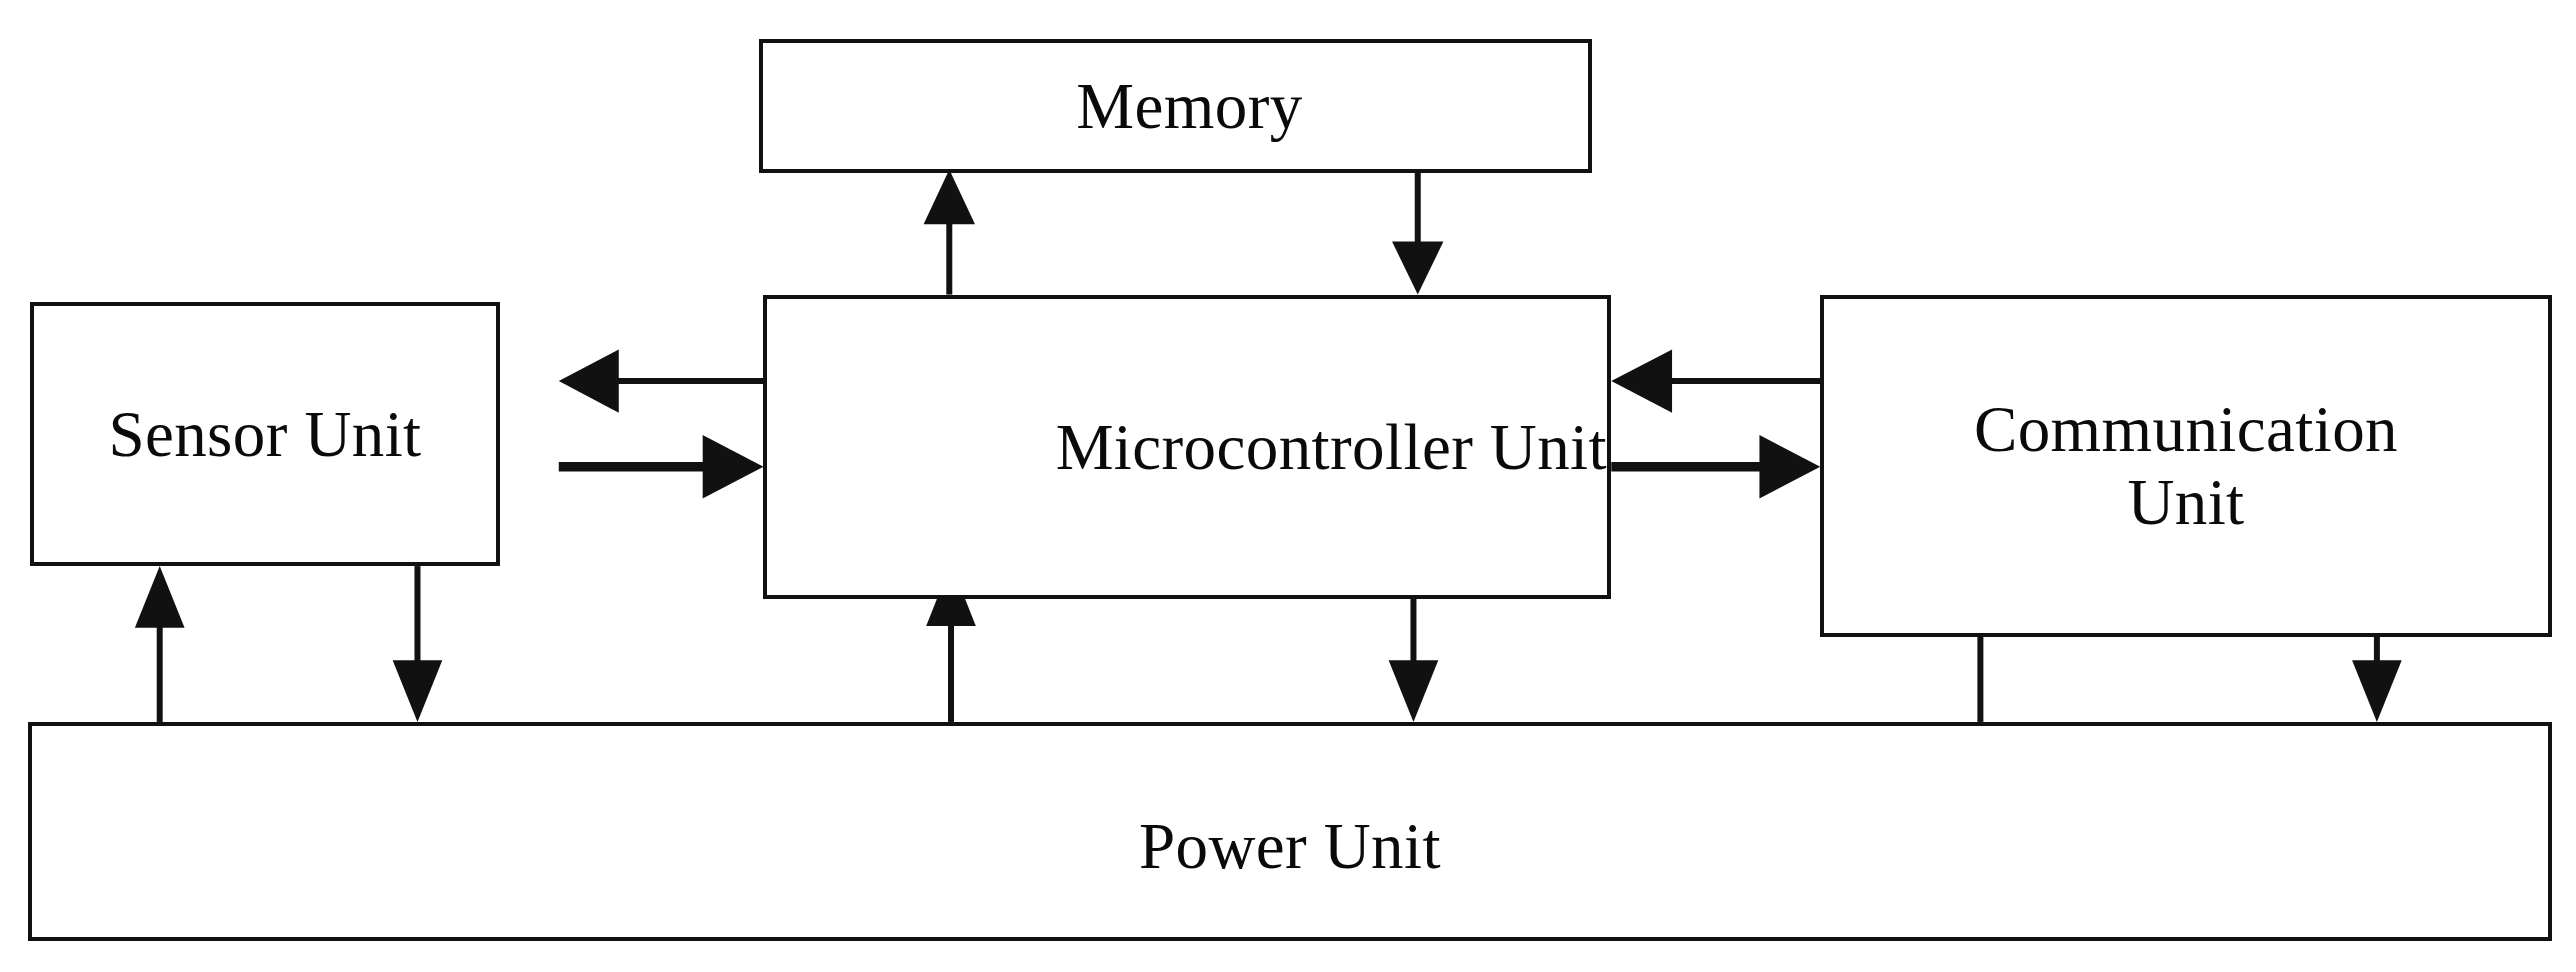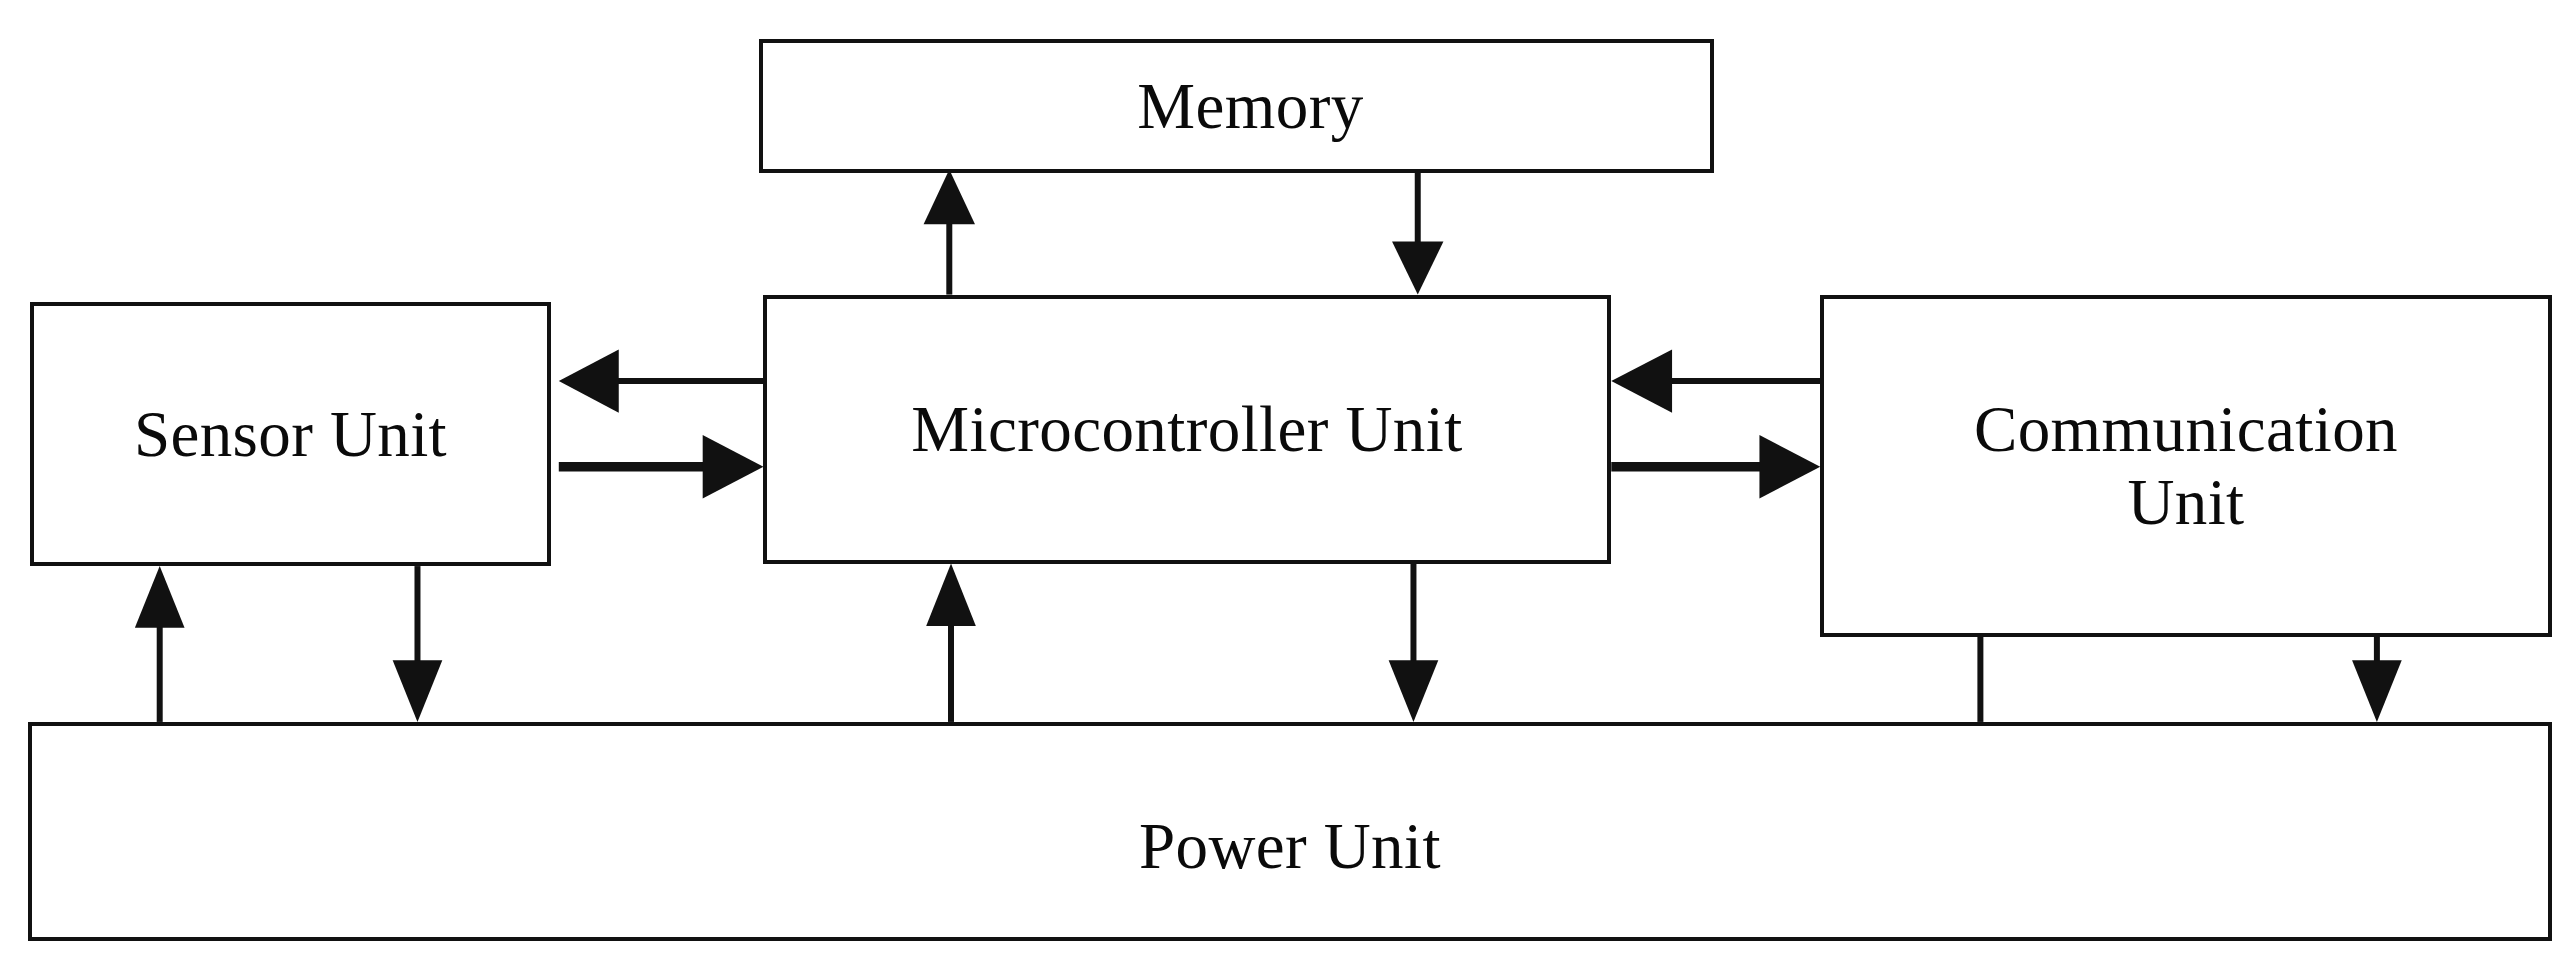--- a/index.html
+++ b/index.html
@@ -37,23 +37,23 @@
   }
   .node-label {
     font-family: "Liberation Serif", "DejaVu Serif", serif;
     color: #0a0a0a;
     text-align: center;
     line-height: 1.12;
     letter-spacing: 0.4px;
     white-space: pre-line;
     font-weight: 400;
   }
-  #node-memory       { left: 759px;  top: 39px;  width: 955px; height: 134px; padding-left: 28px; }
-  #node-sensor       { left: 30px;   top: 302px; width: 521px;  height: 264px; }
-  #node-mcu          { left: 763px;  top: 295px; width: 848px;  height: 269px; }
+  #node-memory       { left: 759px;  top: 39px;  width: 833px; height: 134px; padding-left: 28px; }
+  #node-sensor       { left: 30px;   top: 302px; width: 470px;  height: 264px; }
+  #node-mcu          { left: 763px;  top: 295px; width: 848px;  height: 304px; justify-content: flex-end; }
   #node-comm         { left: 1820px; top: 295px; width: 732px;  height: 342px; }
   #node-power        { left: 28px;   top: 722px; width: 2524px; height: 219px; }
 
   #node-memory .node-label { font-size: 65px; }
   #node-sensor .node-label { font-size: 65px; }
   #node-mcu    .node-label { font-size: 65px; }
   #node-comm   .node-label { font-size: 65px; }
   #node-power  .node-label { font-size: 65px; margin-top: 29px; }
 </style>
 </head>

